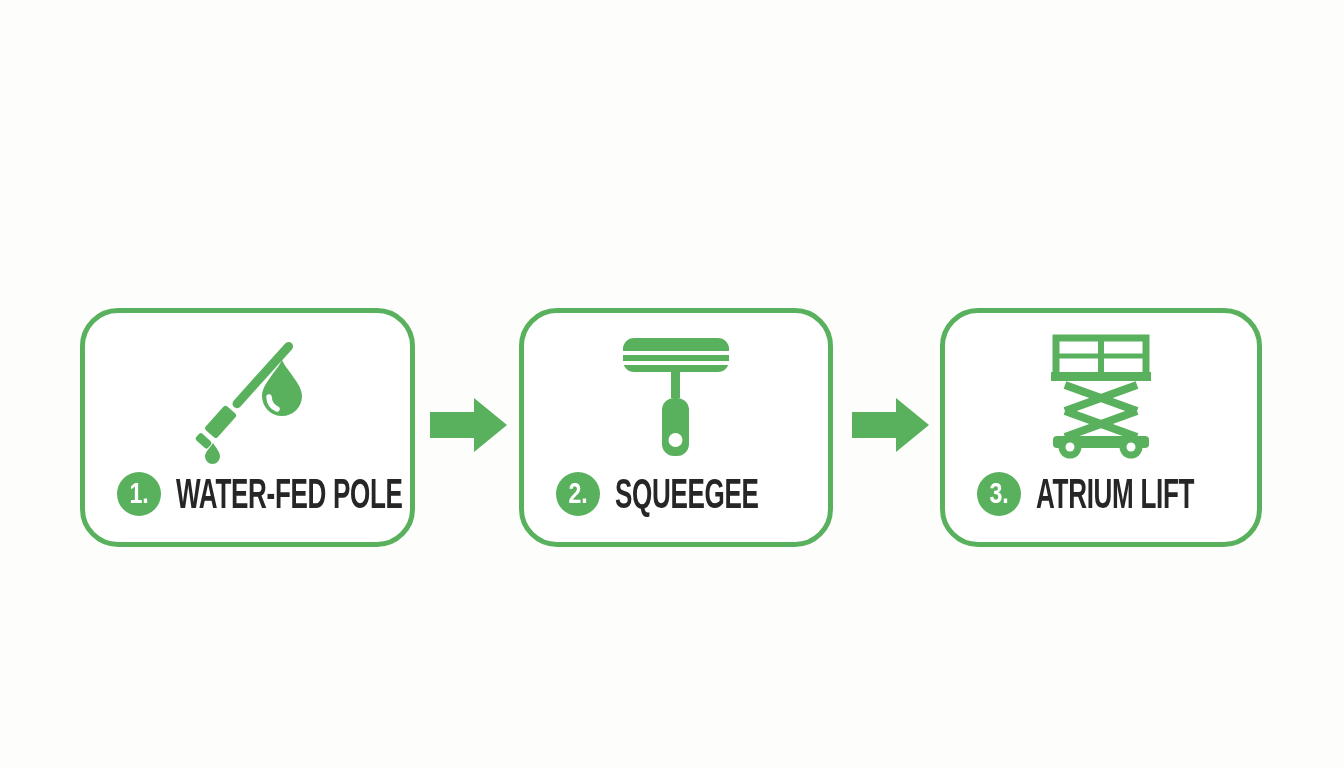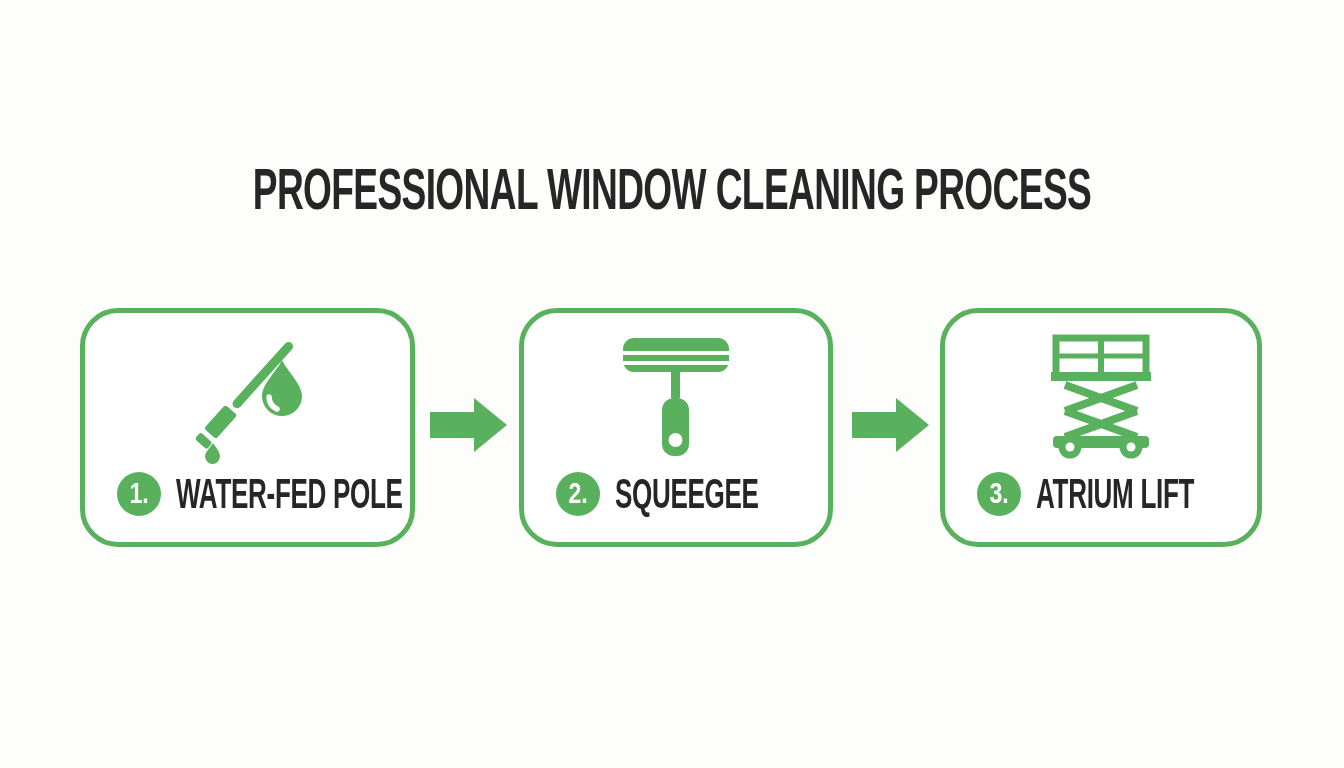--- a/index.html
+++ b/index.html
@@ -104,23 +104,20 @@
   }
   .arrow-1{left:430px;}
   .arrow-2{left:852px;}
   svg{display:block;}
 </style>
 </head>
 <body>
 
 <div class="canvas">
 
-  <div class="title-wrap">
-    <h1 class="title">PROFESSIONAL WINDOW CLEANING PROCESS</h1>
-  </div>
 
   <div class="card card-1">
     <div class="icon-area">
       <svg width="132" height="140" viewBox="0 0 132 140">
         <g fill="#59B15D">
           <g transform="rotate(42 52 80)">
             <rect x="47.5" y="-6" width="9" height="86" rx="4.5"></rect>
             <rect x="44" y="84" width="16" height="32" rx="3"></rect>
             <rect x="44" y="121" width="16" height="9" rx="2.5"></rect>
           </g>

